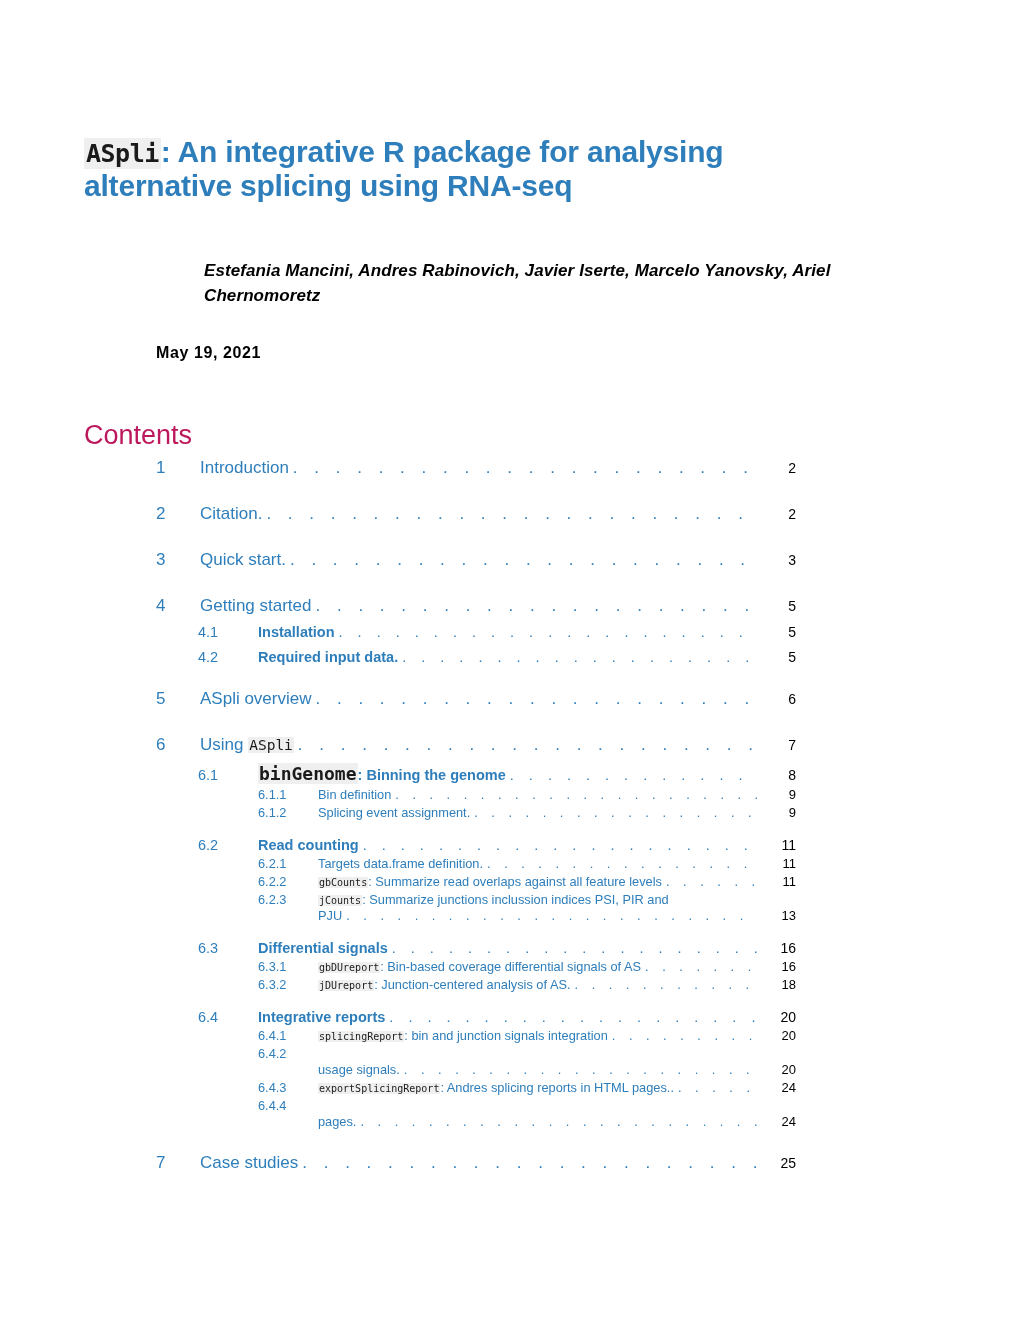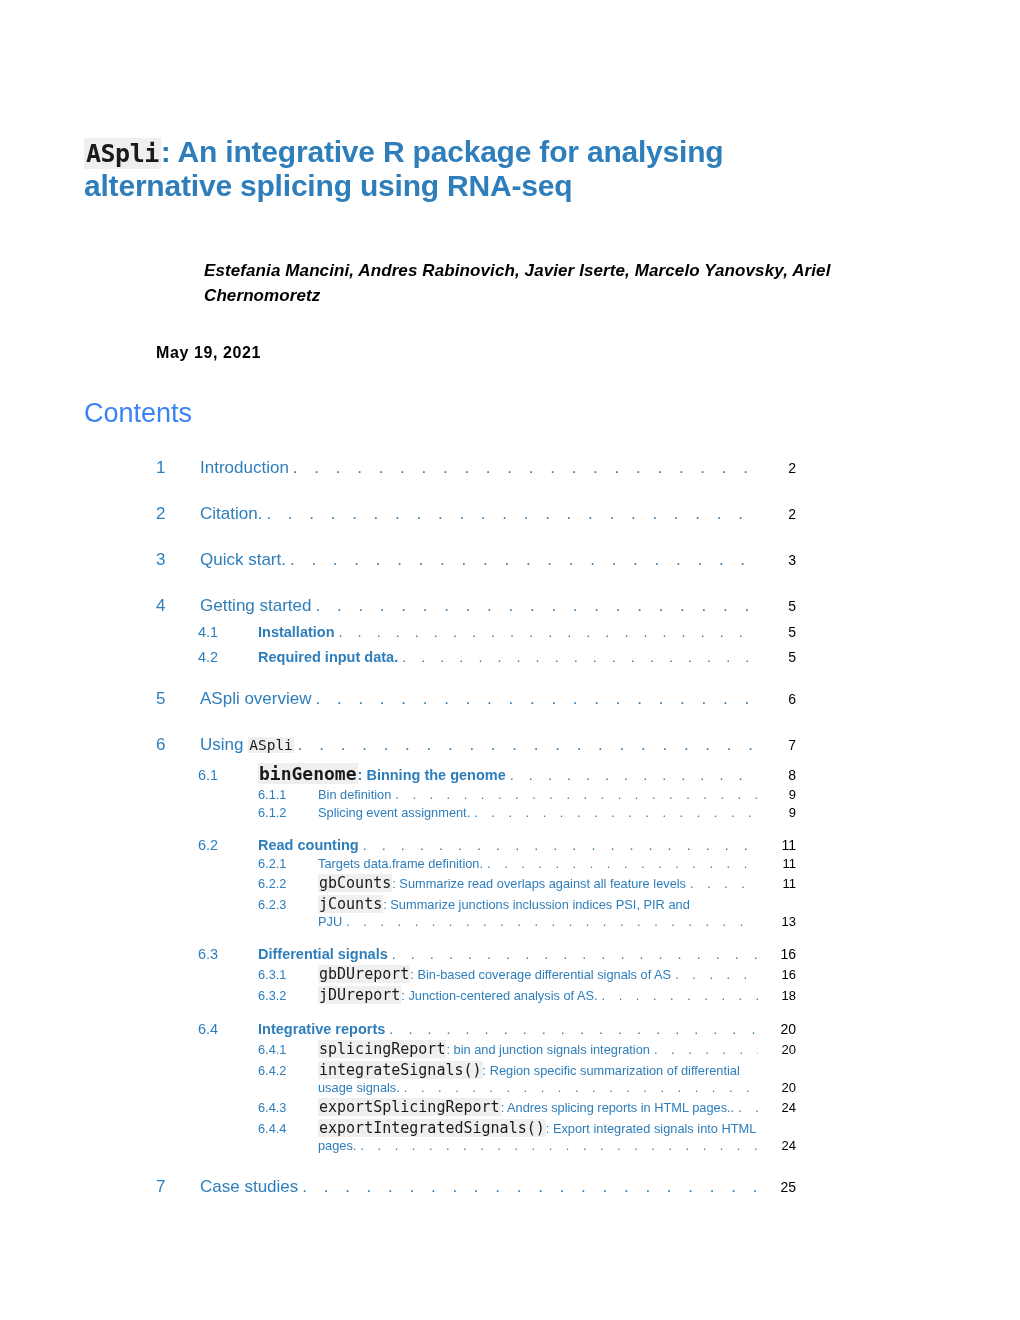--- a/index.html
+++ b/index.html
@@ -70,24 +70,24 @@
     font-weight: bold;
     color: #000000;
     letter-spacing: 0.6px;
     text-align: right;
   }
 
   
   .contents-heading {
     position: absolute;
     left: 84px;
-    top: 398px;
+    top: 420px;
     font-size: 27px;
     font-weight: normal;
-    color: #3b82f6;
+    color: #be185d;
   }
 
   
   .toc {
     position: absolute;
     left: 156px;
     top: 458px;
     width: 640px;
   }
   .toc-entry {
@@ -159,21 +159,21 @@
   .lvl2 .leader { letter-spacing: 5.5px; }
 
   
   .lvl3 {
     font-size: 12.8px;
     margin-top: 3px;
     padding-left: 102px;
   }
   .lvl3 .toc-num { width: 60px; }
   .lvl3 .toc-text { font-size: 12.8px; }
-  .lvl3 .code-span { font-size: 15px; }
+  .lvl3 .code-span { font-size: 10px; }
   .lvl3 .toc-page { width: 34px; font-size: 13px; }
   .lvl3 .leader { letter-spacing: 5px; }
 
   
   .gap-lg { margin-top: 24px; }
   .gap-md { margin-top: 17px; }
   .gap-sm { margin-top: 8px; }
 
   
   .toc-wrap .toc-text {
@@ -386,21 +386,20 @@
         <span class="toc-num">6.4.1</span>
         <span class="toc-text"><span class="code-span">splicingReport</span><span>: bin and junction signals integration</span></span>
         <span class="leader"></span>
         <span class="toc-page">20</span>
       </span>
     </a>
 
     <a class="toc-entry lvl3 toc-wrap" href="#">
       <span class="toc-line">
         <span class="toc-num">6.4.2</span>
-        <span class="toc-text"><span class="code-span">integrateSignals()</span><span>: Region specific summarization of differential</span></span>
       </span>
       <span class="toc-cont">
         <span class="cont-indent"></span>
         <span class="cont-text">usage signals.</span>
         <span class="leader"></span>
         <span class="toc-page">20</span>
       </span>
     </a>
 
     <a class="toc-entry lvl3" href="#">
@@ -408,21 +407,20 @@
         <span class="toc-num">6.4.3</span>
         <span class="toc-text"><span class="code-span">exportSplicingReport</span><span>: Andres splicing reports in HTML pages..</span></span>
         <span class="leader"></span>
         <span class="toc-page">24</span>
       </span>
     </a>
 
     <a class="toc-entry lvl3 toc-wrap" href="#">
       <span class="toc-line">
         <span class="toc-num">6.4.4</span>
-        <span class="toc-text"><span class="code-span">exportIntegratedSignals()</span><span>: Export integrated signals into HTML</span></span>
       </span>
       <span class="toc-cont">
         <span class="cont-indent"></span>
         <span class="cont-text">pages.</span>
         <span class="leader"></span>
         <span class="toc-page">24</span>
       </span>
     </a>
 
     <a class="toc-entry lvl1 gap-lg" href="#">

